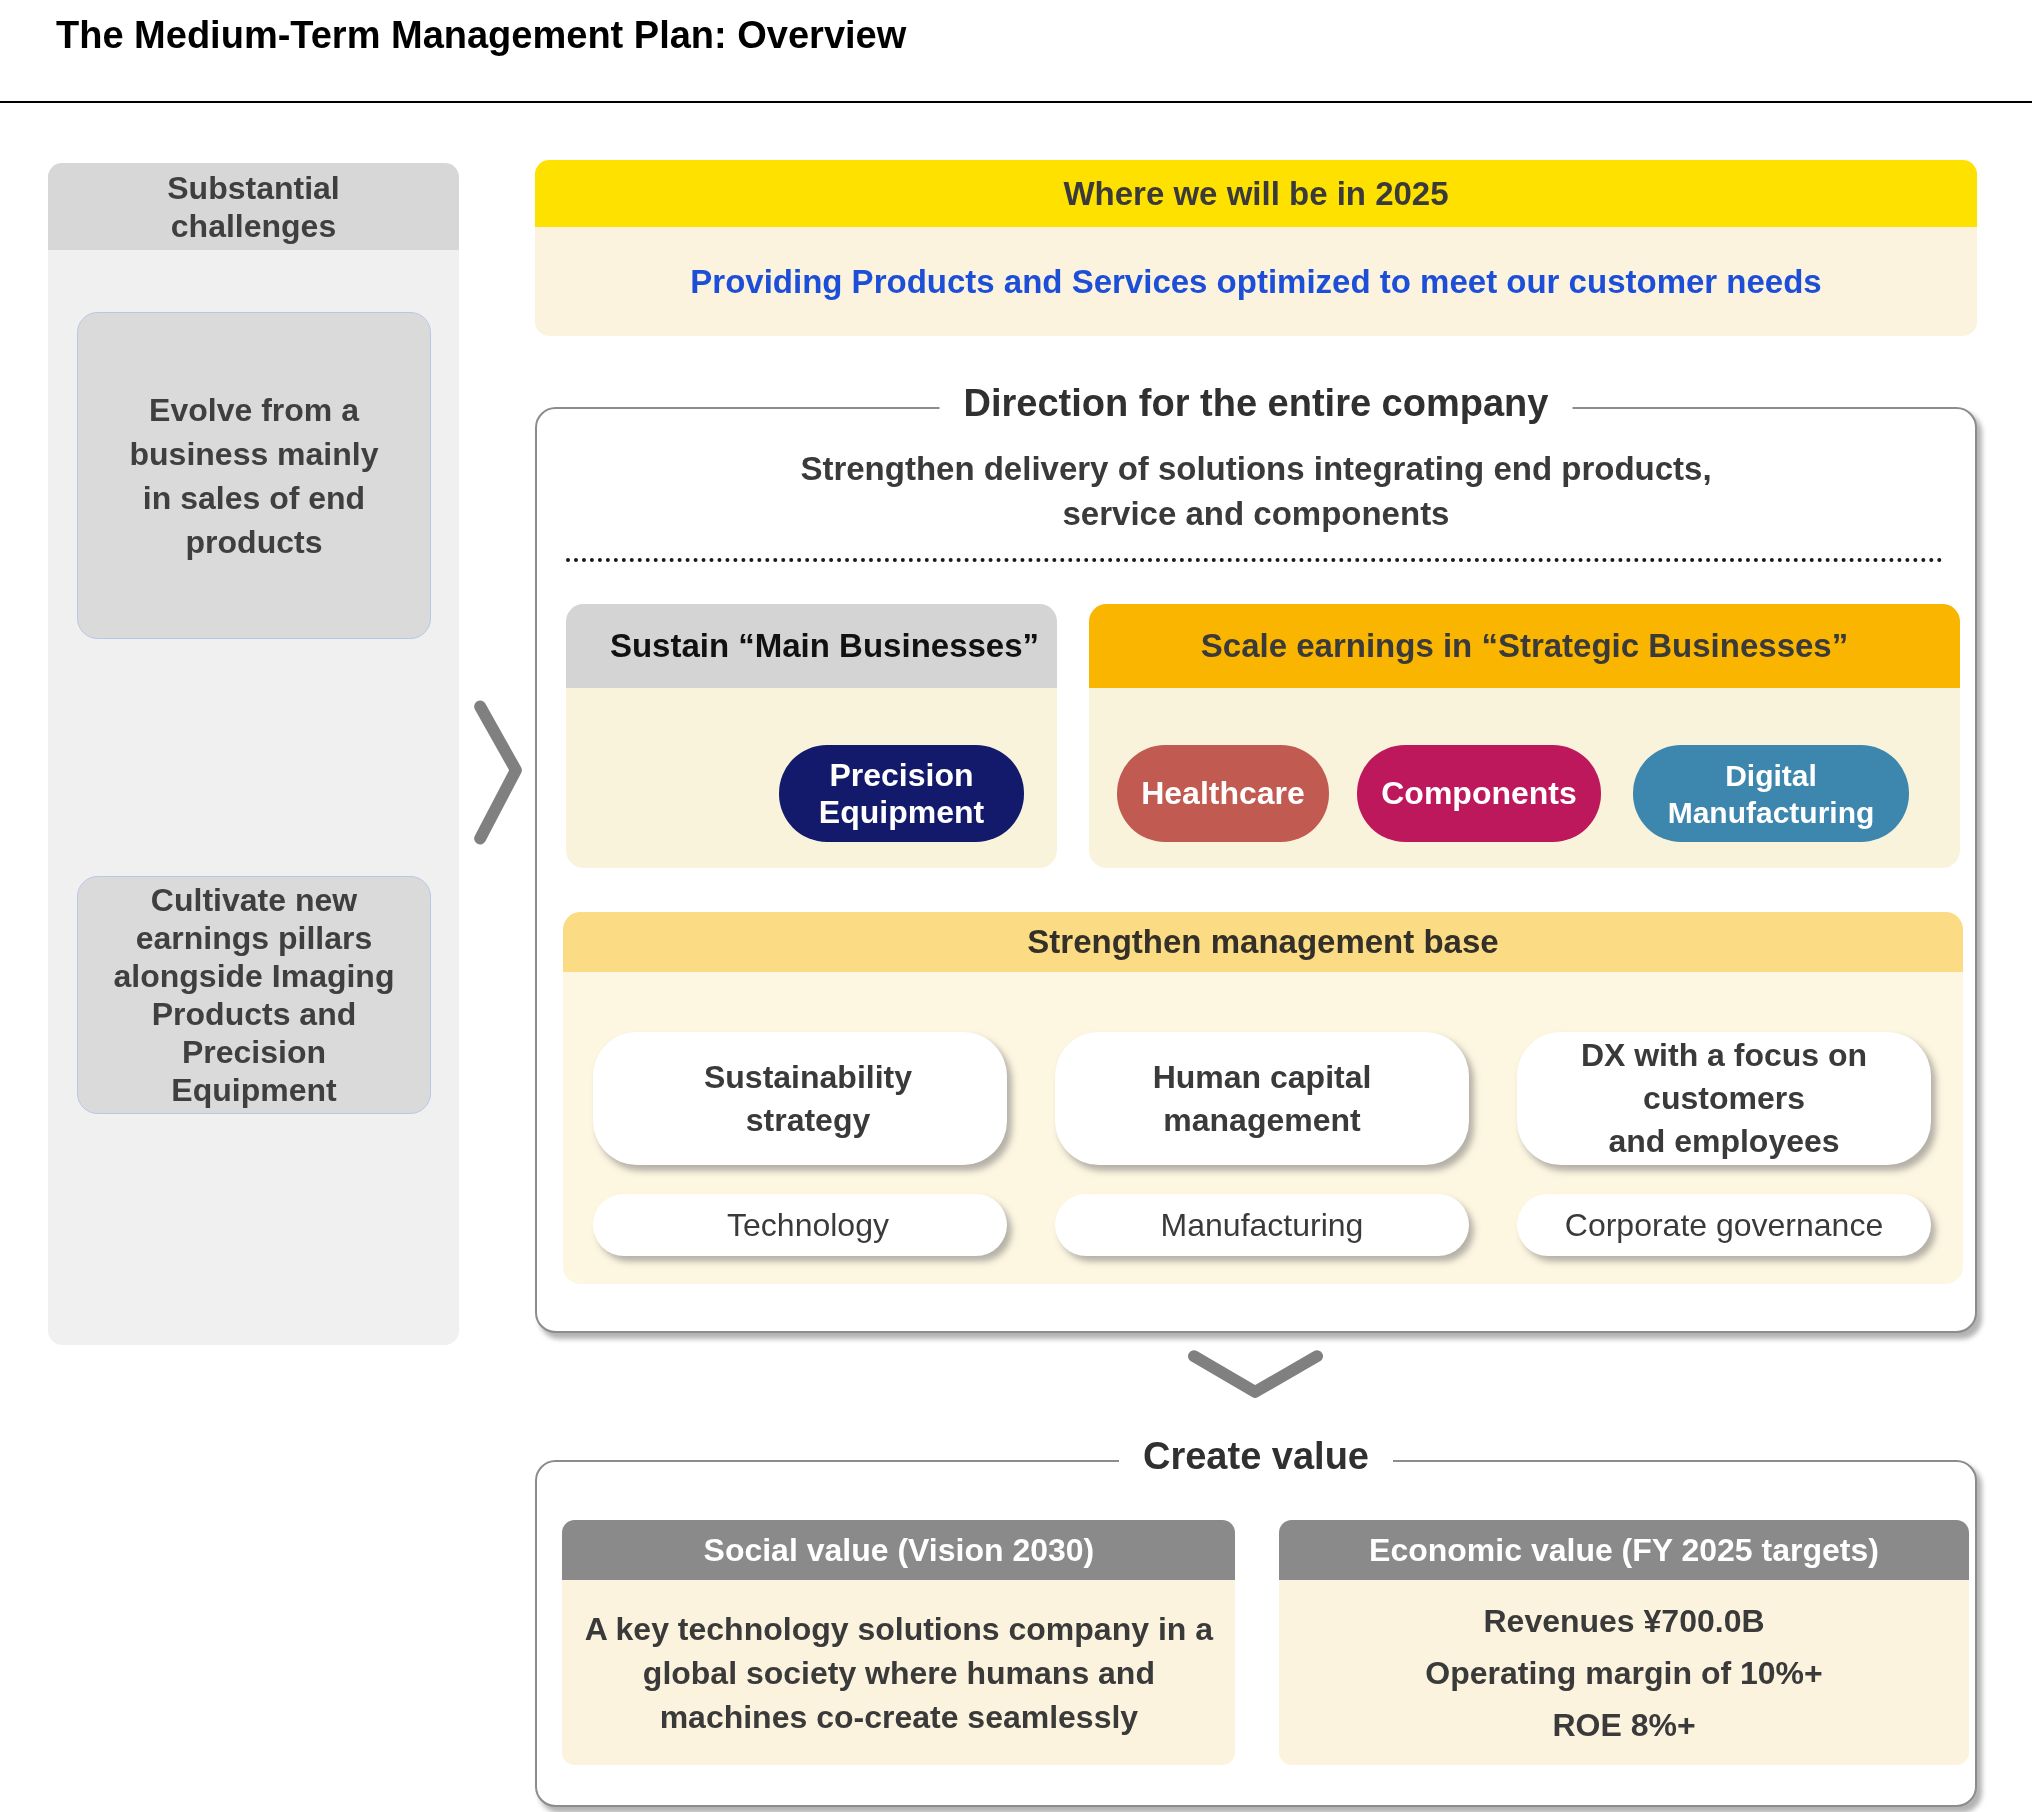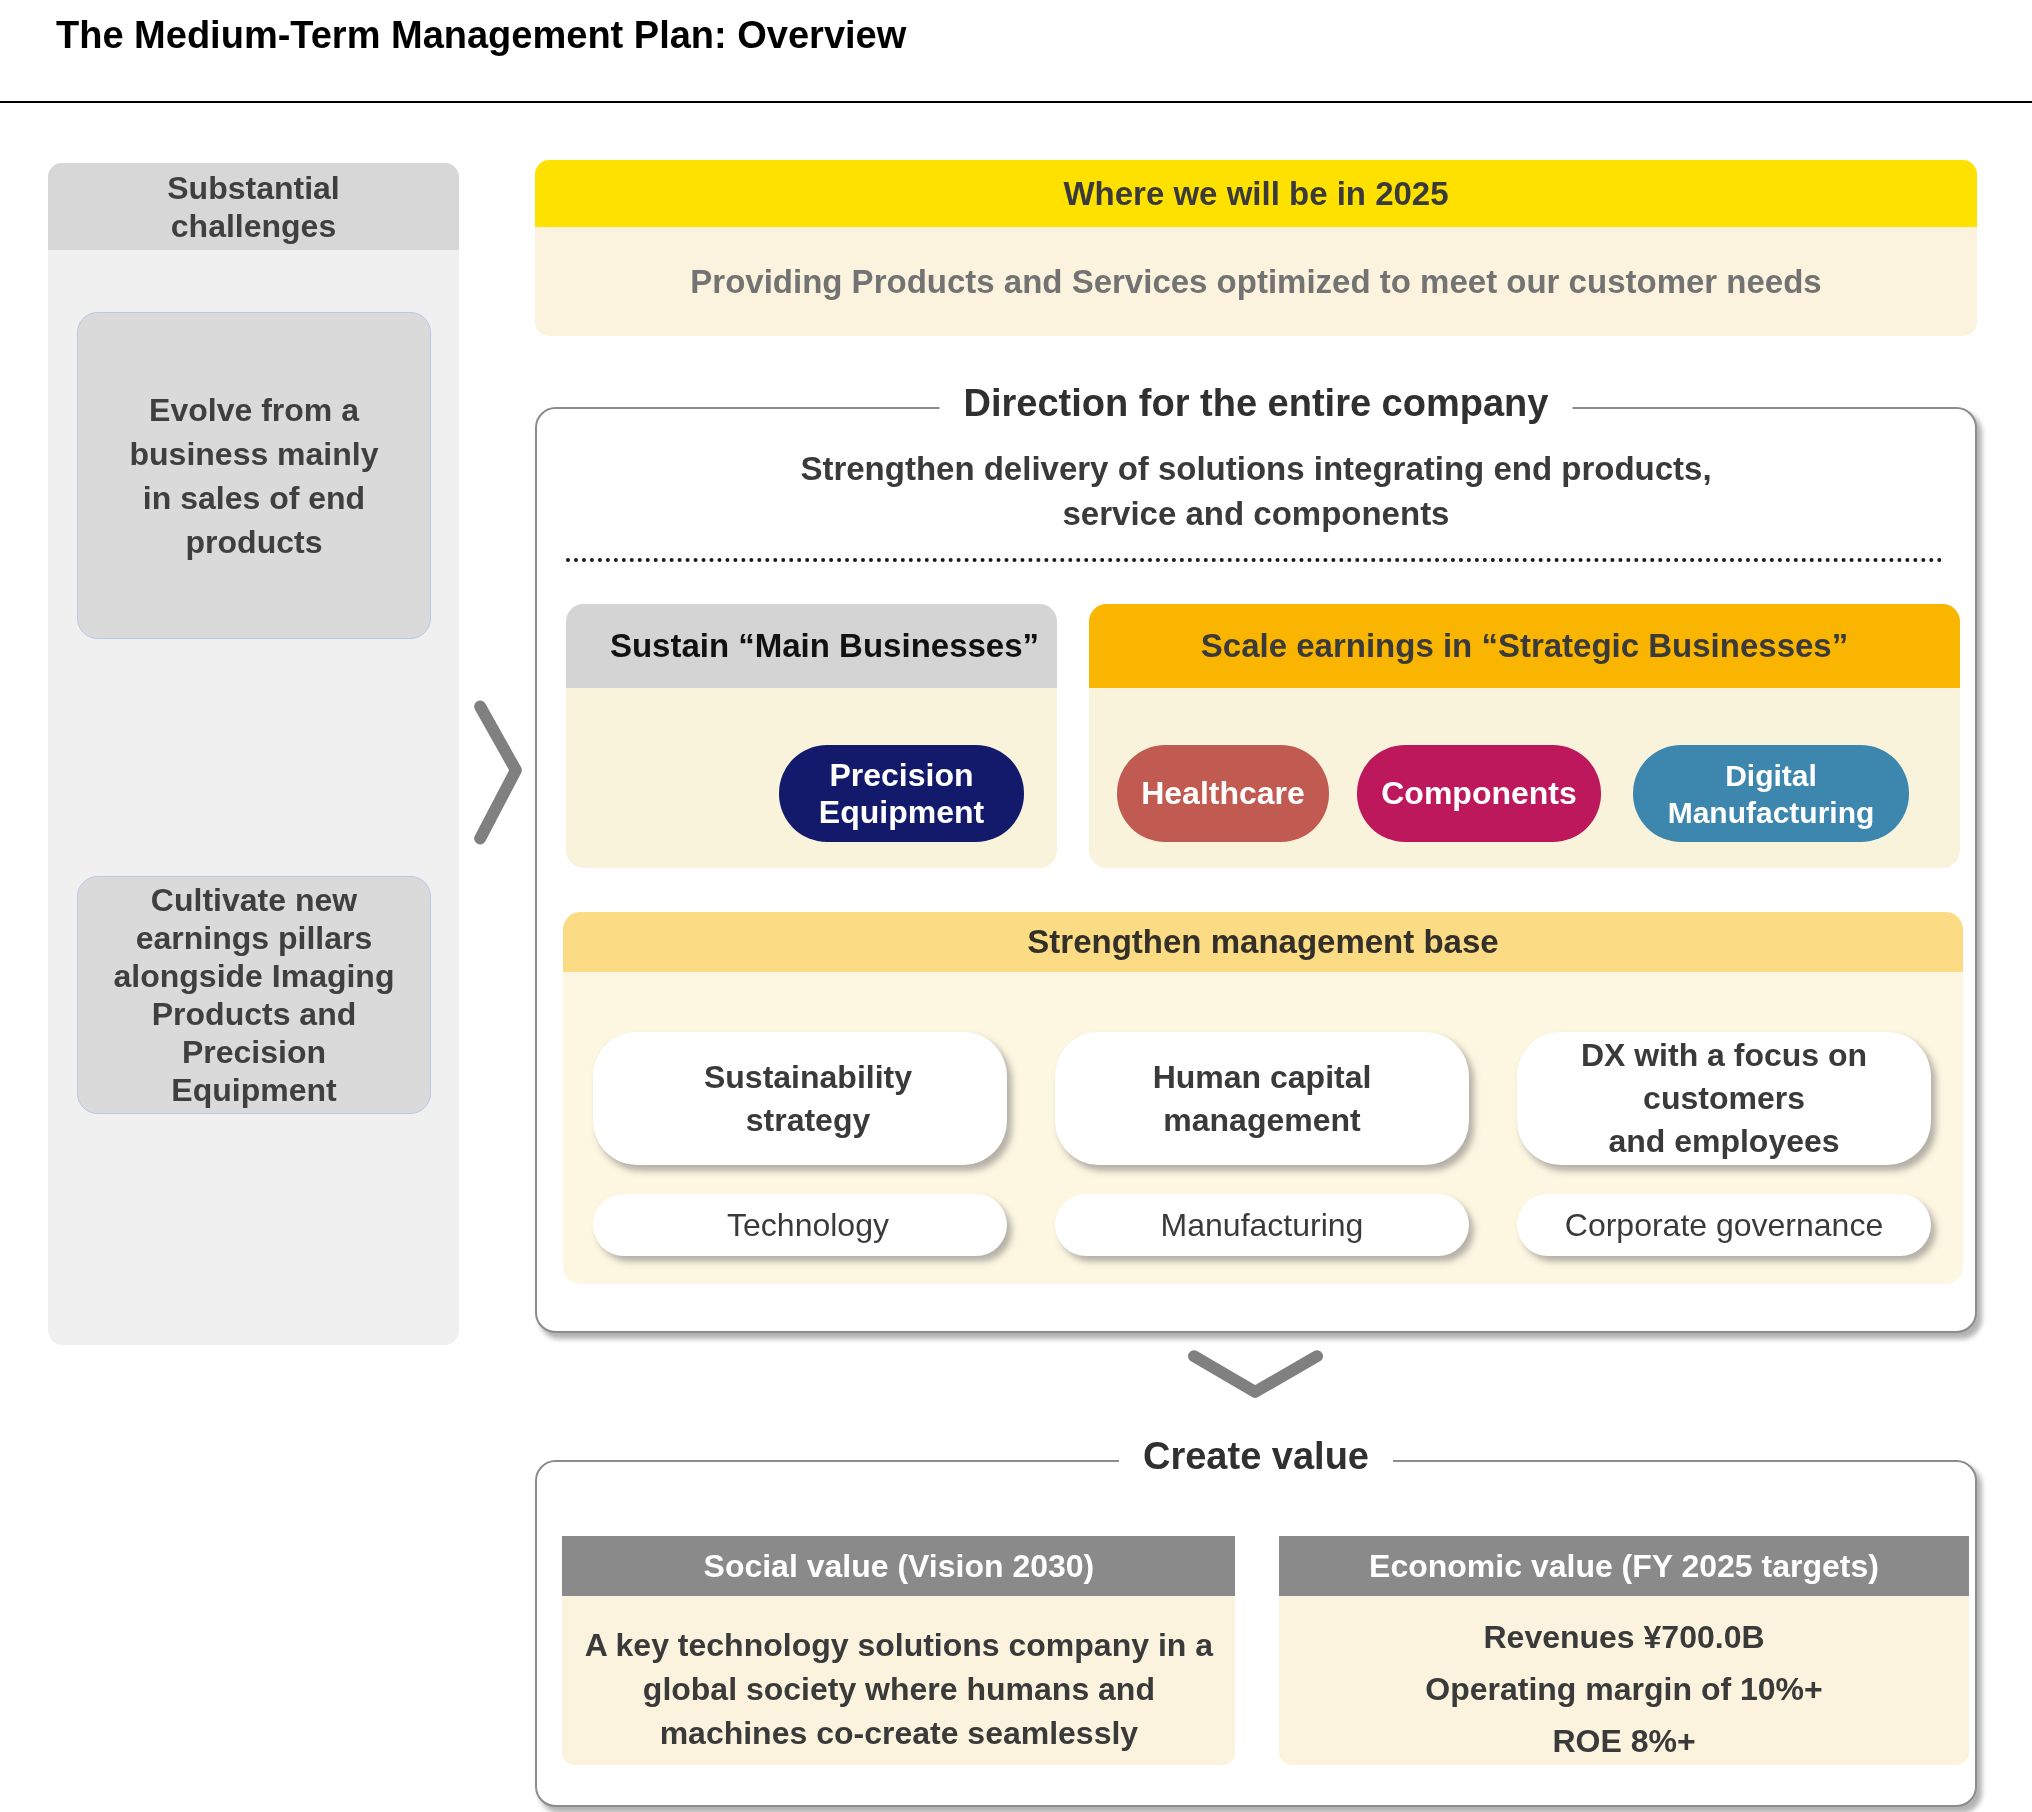--- a/index.html
+++ b/index.html
@@ -28,21 +28,21 @@
   
   .arrow-right { position:absolute; left:472px; top:697px; }
   .arrow-down  { position:absolute; left:1186px; top:1348px; }
 
   
   .vision-banner { position:absolute; left:535px; top:160px; width:1442px; height:176px;
     border-radius:14.3px; overflow:hidden; }
   .vision-header { height:67px; background:#FFE100; display:flex; align-items:center; justify-content:center;
     font-size:33px; font-weight:700; color:#3A3A3A; }
   .vision-body { height:110px; background:#FBF3DE; display:flex; align-items:center; justify-content:center;
-    font-size:33px; font-weight:700; color:#737373; }
+    font-size:33px; font-weight:700; color:#1d4ed8; }
 
   
   .direction-box { position:absolute; left:535px; top:407px; width:1442px; height:926px;
     border:2.4px solid #8C8C8C; border-radius:20.6px; background:#fff;
     box-shadow:4.8px 5.6px 4.8px rgba(0,0,0,0.30); }
   .box-floating-title { position:absolute; top:-27px; left:50%; transform:translateX(-50%);
     background:#fff; padding:0 24px; font-size:38px; font-weight:700; color:#303030; white-space:nowrap; }
   .strapline { position:absolute; top:37px; left:0; width:100%; text-align:center;
     font-size:33px; font-weight:700; color:#3A3A3A; line-height:45px; }
   .dotted-rule { position:absolute; top:149px; left:29px; right:32px; border-top:4.8px dotted #1A1A1A; }
@@ -81,21 +81,21 @@
   .wcol-2 { left:954px; width:414px; }
 
   
   .create-box { position:absolute; left:535px; top:1460px; width:1442px; height:347px;
     border:2.4px solid #8C8C8C; border-radius:20.6px; background:#fff;
     box-shadow:4.8px 5.6px 4.8px rgba(0,0,0,0.30); }
   .value-card { position:absolute; top:58px; height:245px; border-radius:12.7px; overflow:hidden; }
   #social-card   { left:25.4px;  width:673px; }
   #economic-card { left:742px; width:690px; }
   .value-card-header { height:60px; background:#8A8A8A; color:#fff; font-size:32px; font-weight:700;
-    display:flex; align-items:center; justify-content:center;margin-top:16px; }
+    display:flex; align-items:center; justify-content:center; }
   .value-card-body { height:185px; background:#FBF3DE; color:#3A3A3A; font-weight:700;
     display:flex; flex-direction:column; align-items:center; justify-content:center; text-align:center; }
   #social-card .value-card-body { font-size:32px; line-height:44px; }
   #economic-card .value-card-body { font-size:32px; line-height:52px; }
 </style>
 </head>
 <body>
 
 <div id="canvas">
 

